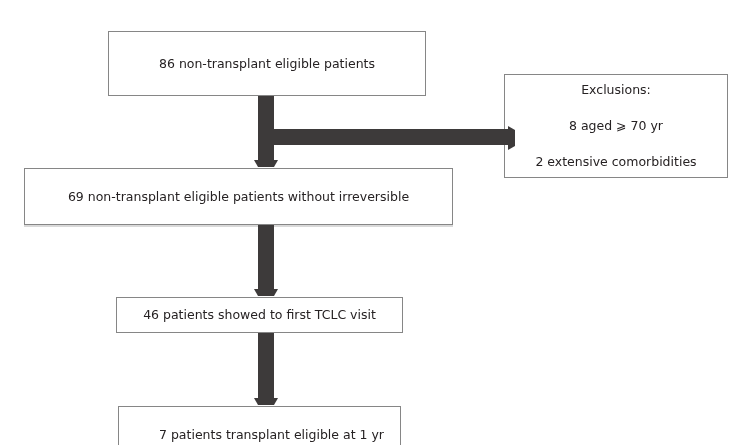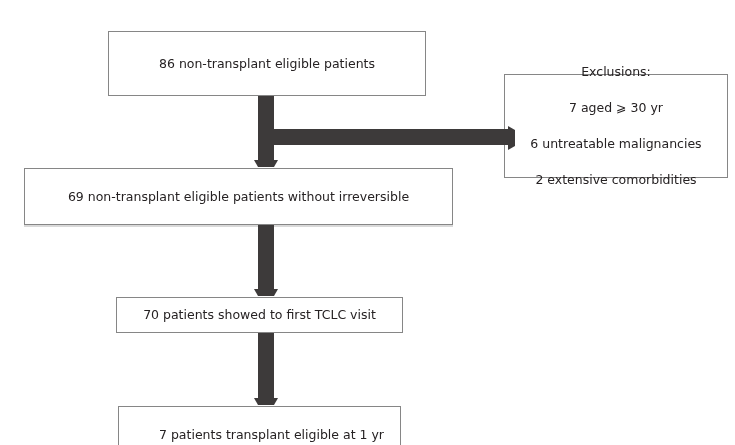--- a/index.html
+++ b/index.html
@@ -60,31 +60,30 @@
 <body>
 
 <div class="canvas">
 
   <div class="box" id="box-scheduled">
     <span>86 non-transplant eligible patients</span>
   </div>
 
   <div class="box" id="box-exclusions">
     <span>Exclusions:</span>
-    <span>7 aged ⩾ 30 yr</span>
-    <span>6 untreatable malignancies</span>
+    <span>8 aged ⩾ 70 yr</span>
     <span>2 extensive comorbidities</span>
   </div>
 
   <div class="box" id="box-without">
     <span>69 non-transplant eligible patients without irreversible</span>
   </div>
 
   <div class="box" id="box-showed">
-    <span>70 patients showed to first TCLC visit</span>
+    <span>46 patients showed to first TCLC visit</span>
   </div>
 
   <div class="box" id="box-eligible">
     <span>7 patients transplant eligible at 1 yr</span>
   </div>
 
   <div class="connector" id="stem-1"></div>
   <div class="arrowhead down" id="arrowhead-1"></div>
 
   <div class="connector" id="branch-exclusions"></div>

